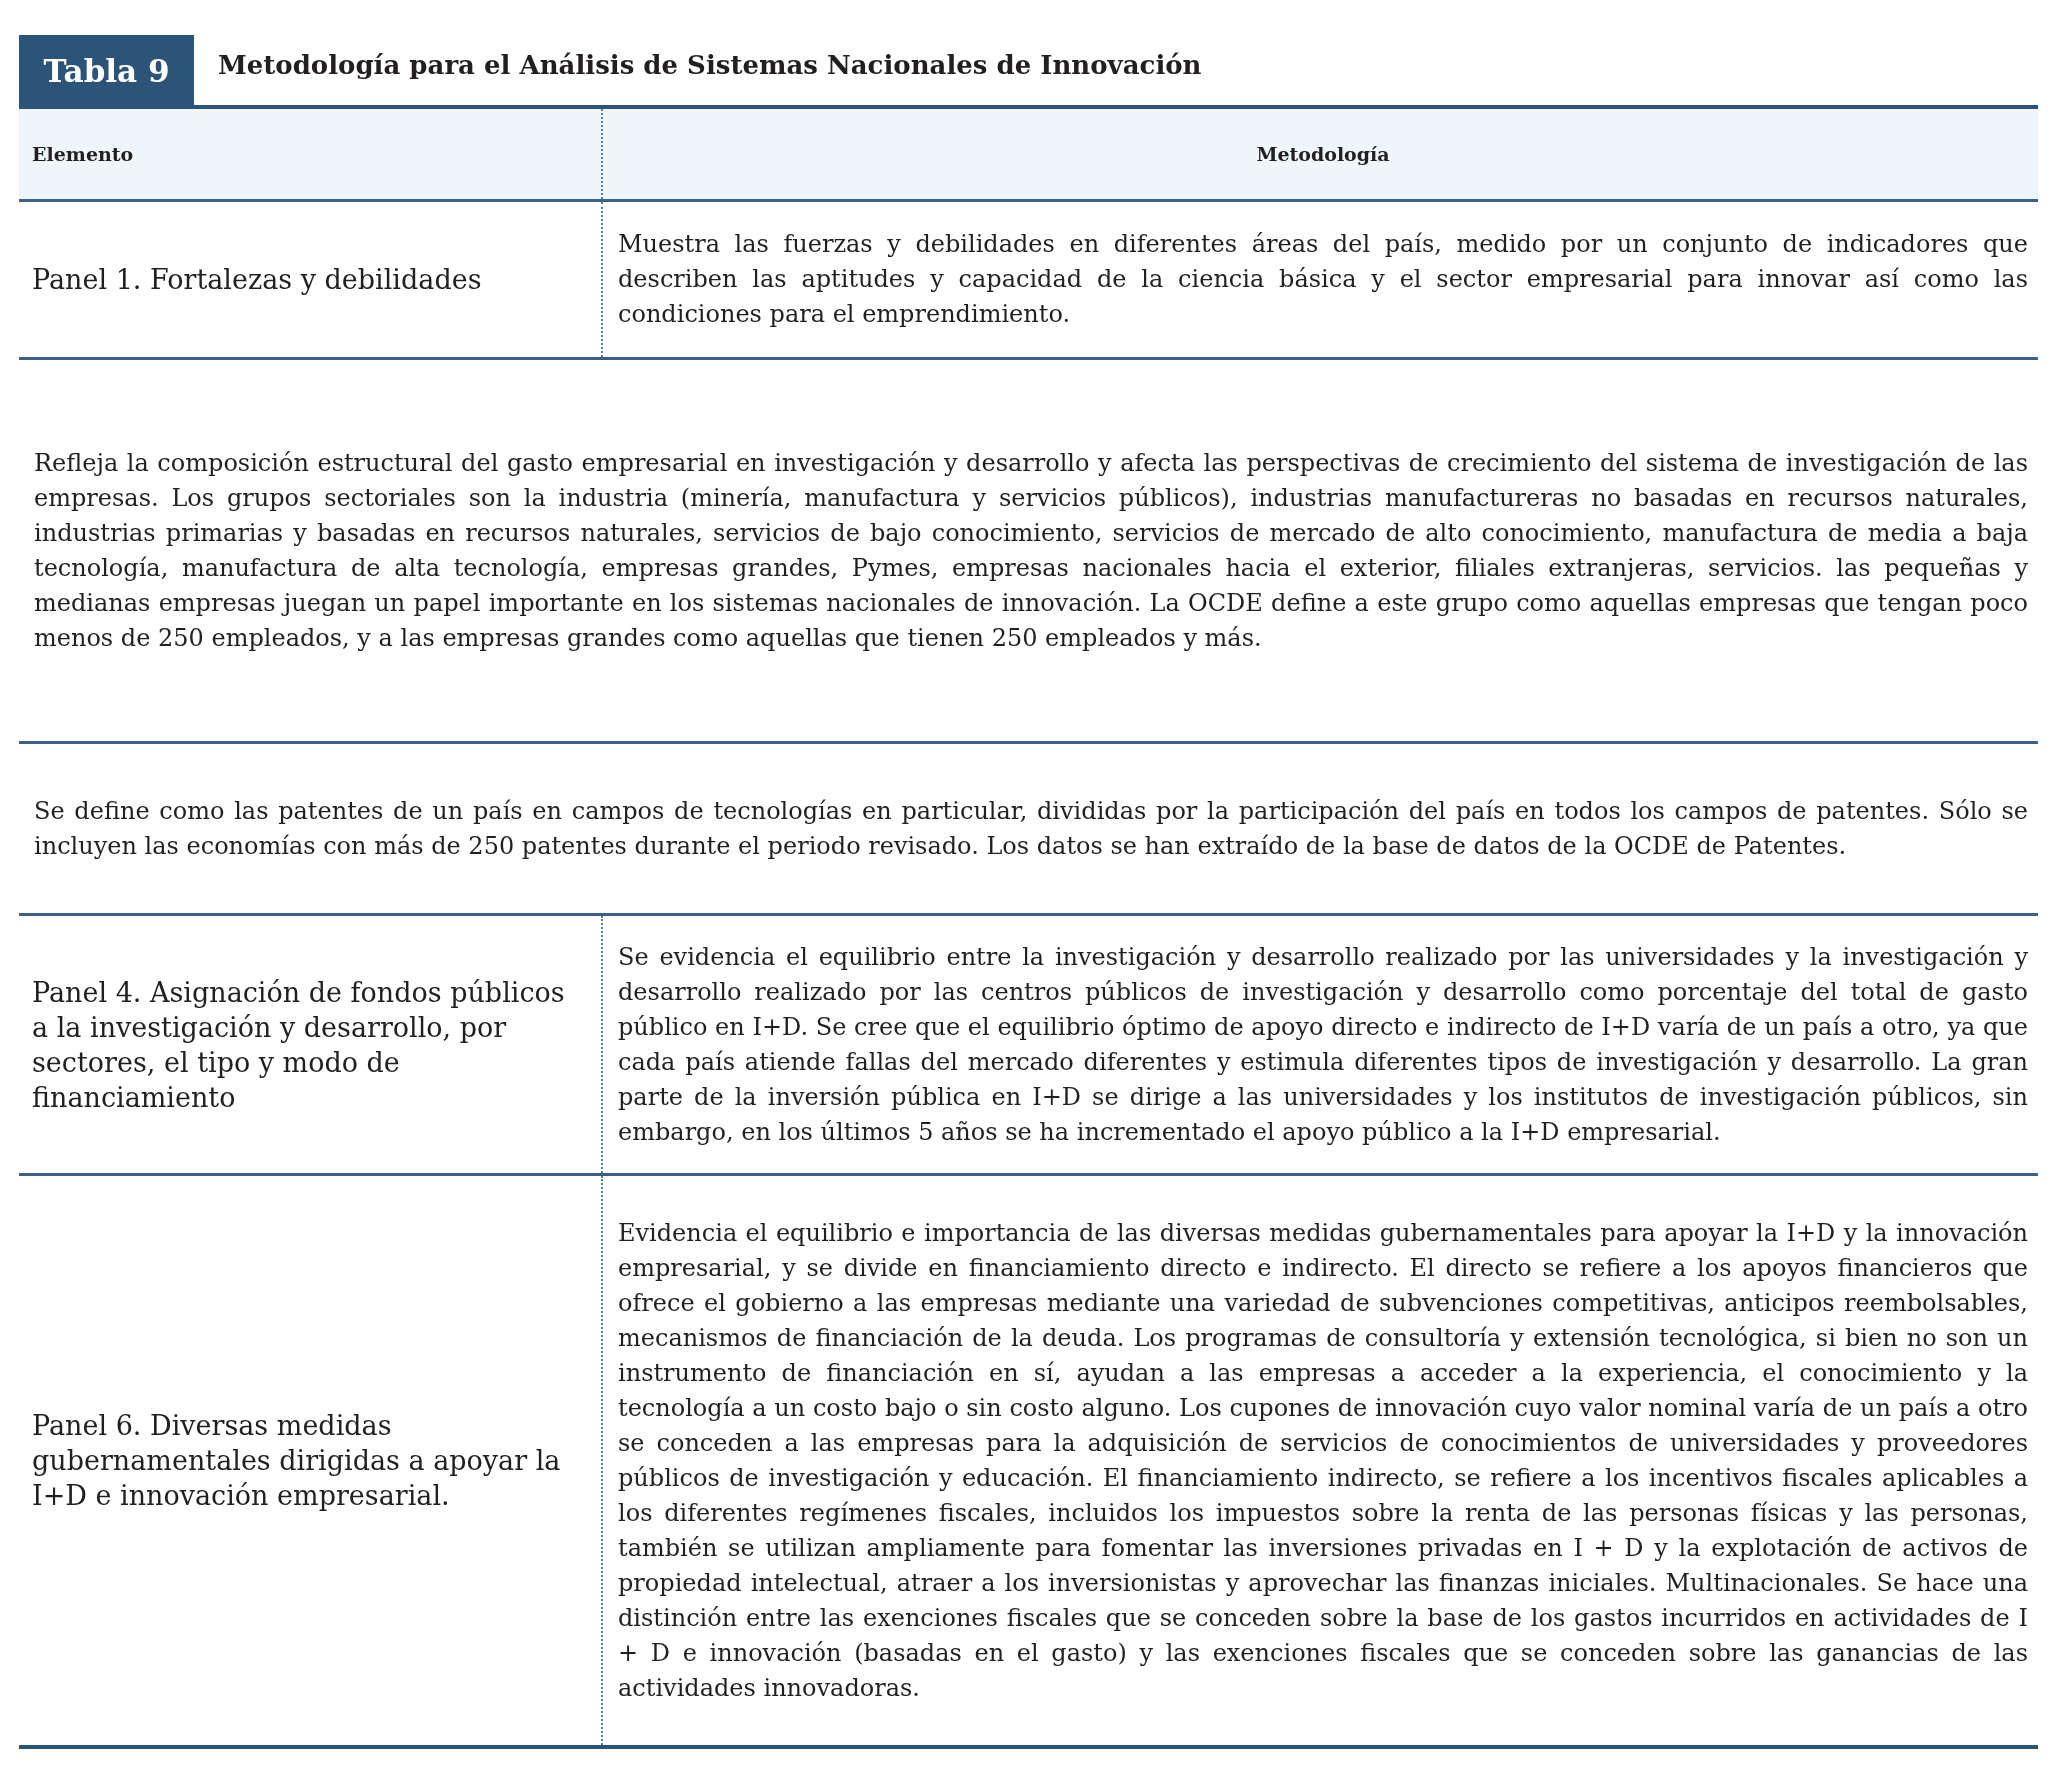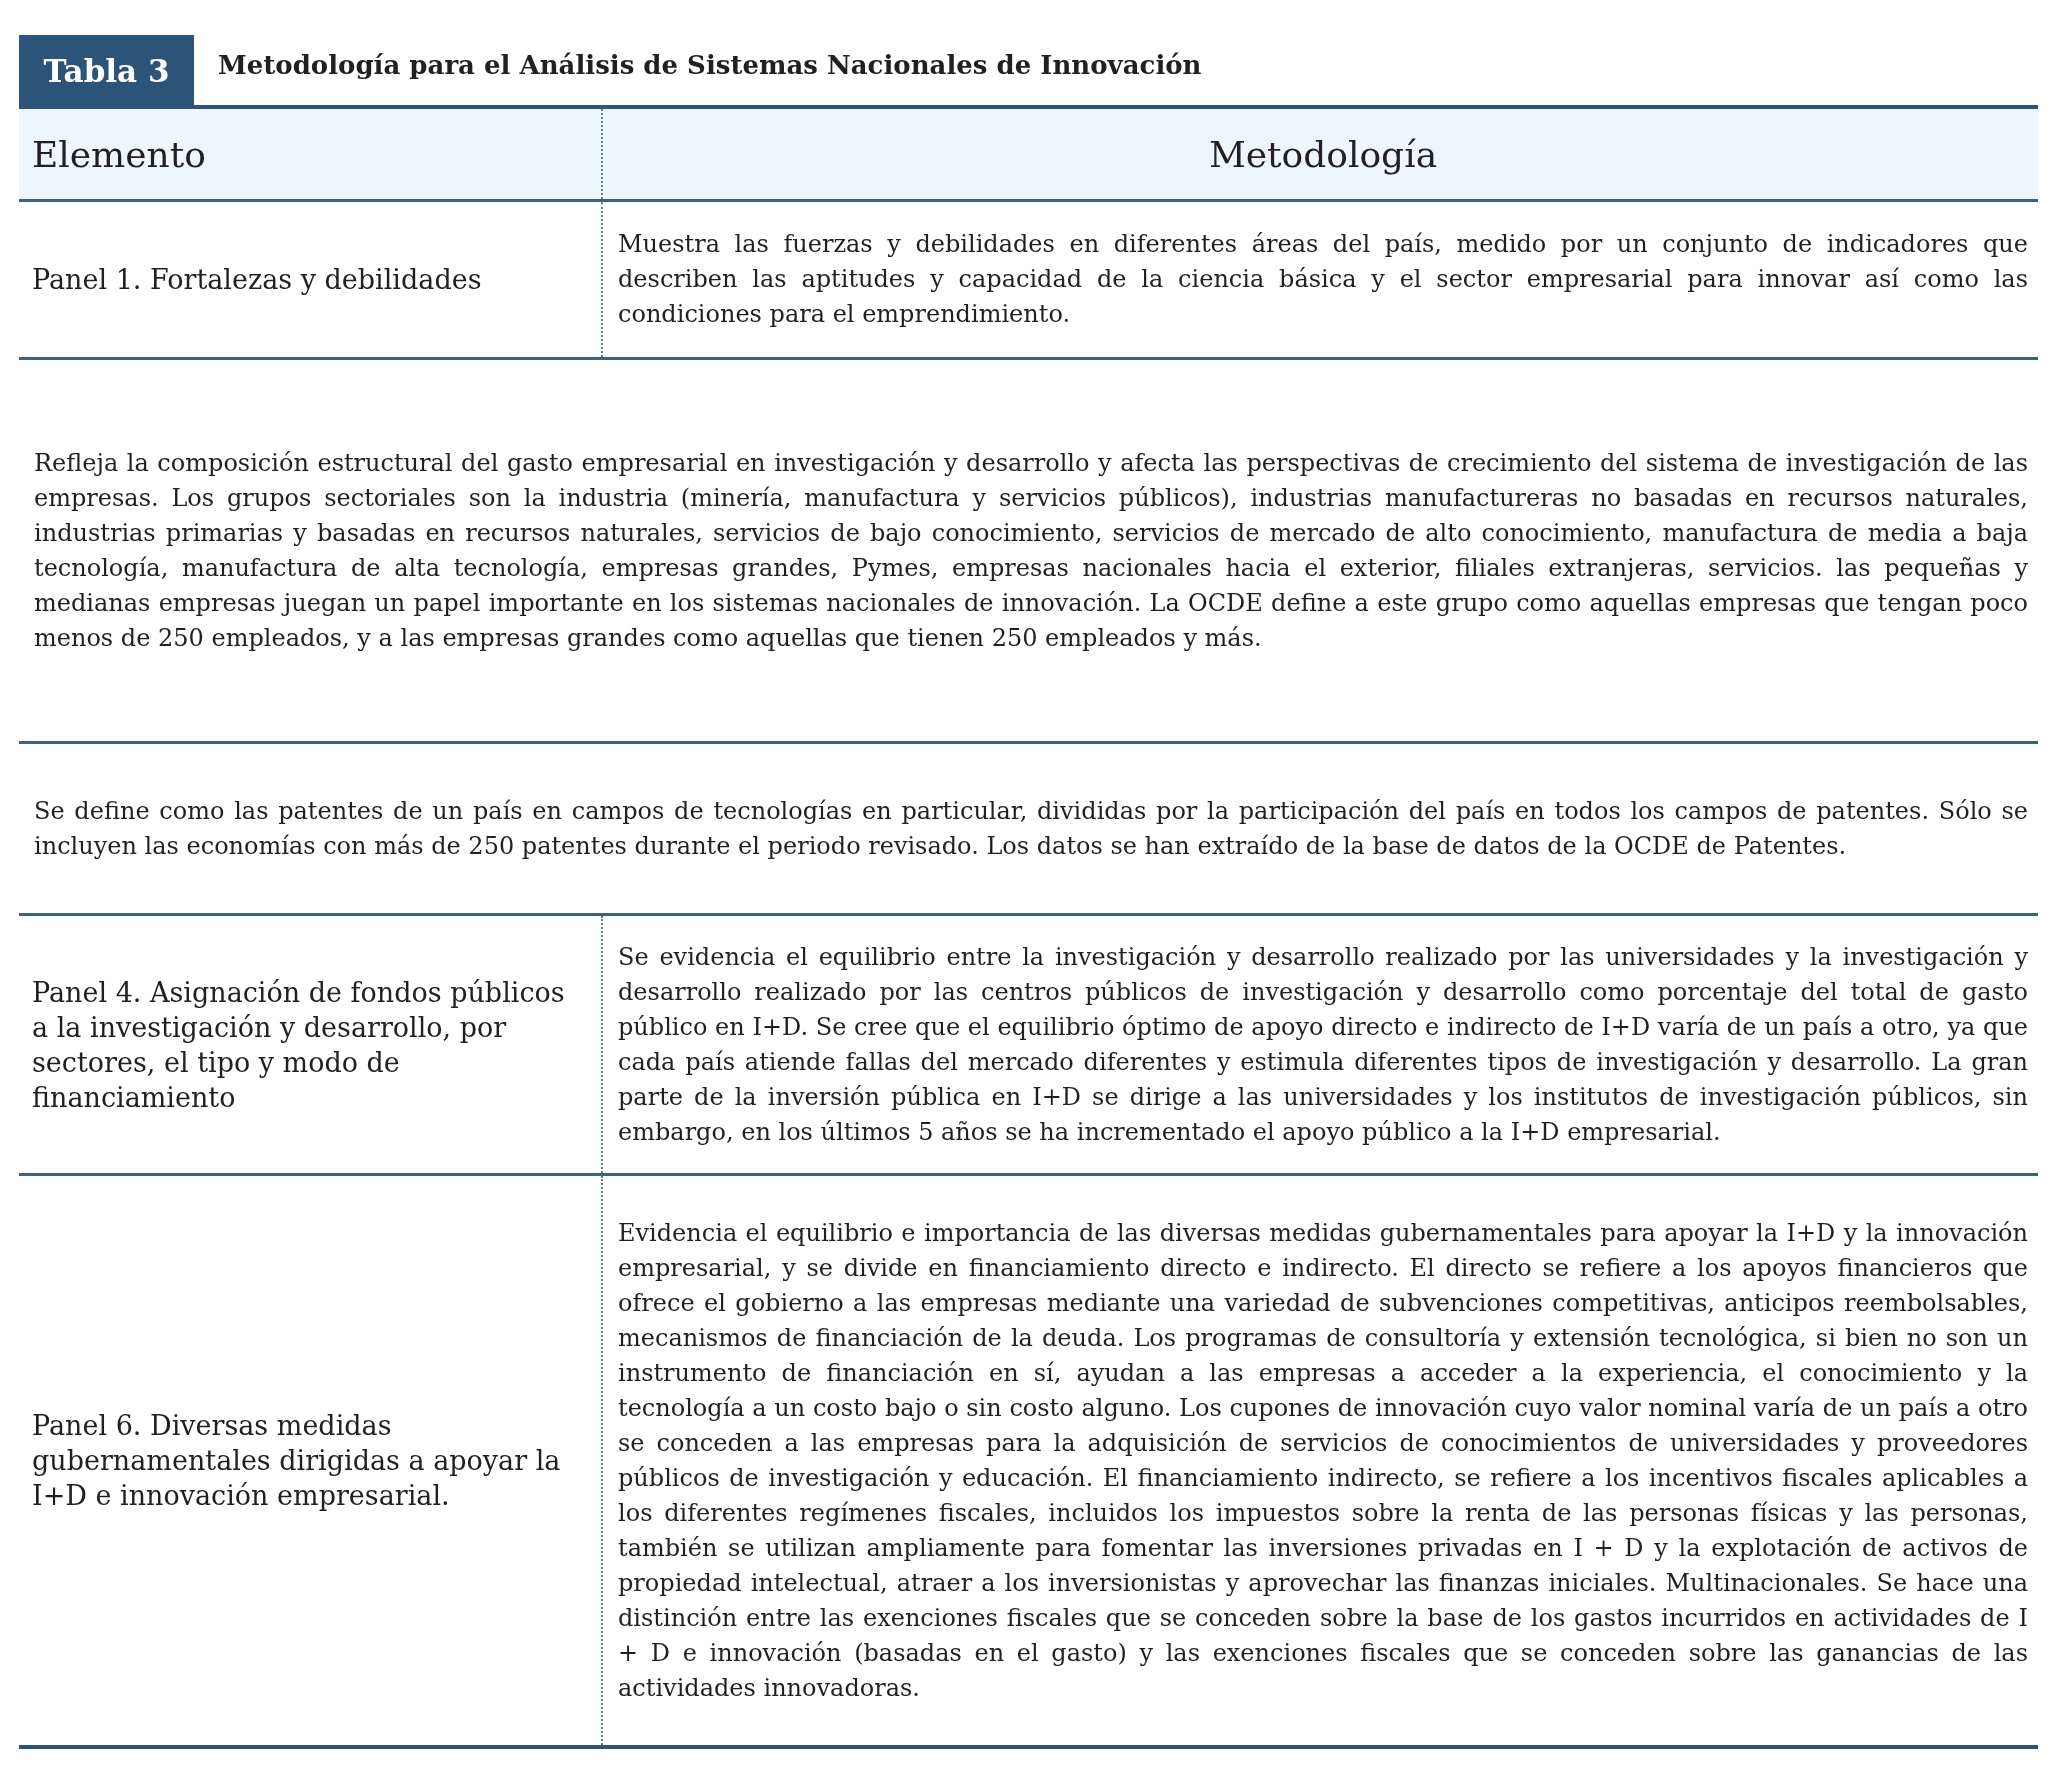--- a/index.html
+++ b/index.html
@@ -13,34 +13,34 @@
   .top-rule { height: 4px; background: #2c5478; }
   .row { position: relative; display: flex; border-bottom: 3px solid #3d6088; }
   .row.header { background: #eef5fb; height: 90px; }
   .cell-left { width: 584px; box-sizing: border-box; padding: 0 12px 0 13px;
                display: flex; align-items: center; font-size: 27px; line-height: 35px;
                border-right: 2px dotted #5a7fa6; }
   .cell-right { flex: 1; box-sizing: border-box; padding: 0 10px 0 15px;
                 display: flex; align-items: center; font-size: 24px; line-height: 35px;
                 text-align: justify; }
   .cell-right span { display: block; width: 100%; }
-  .header .cell-left, .header .cell-right { font-weight: normal; font-size: 36px; }
+  .header .cell-left, .header .cell-right { font-weight: bold; font-size: 19px; }
   .header .cell-right { justify-content: center; text-align: center; }
   .r1 { height: 155px; }
   .r2 { height: 381px; }
   .r3 { height: 169px; }
   .r4 { height: 257px; }
   .r5 { height: 569px; }
   .row.last { border-bottom: 4px solid #2c5478; }
 </style>
 </head>
 <body>
 
 <div class="tab">
-  <span>Tabla 3</span>
+  <span>Tabla 9</span>
 </div>
 <div class="title">Metodología para el Análisis de Sistemas Nacionales de Innovación</div>
 
 <div class="table">
   <div class="top-rule"></div>
 
   <div class="row header">
     <div class="cell-left">Elemento</div>
     <div class="cell-right">Metodología</div>
   </div>

